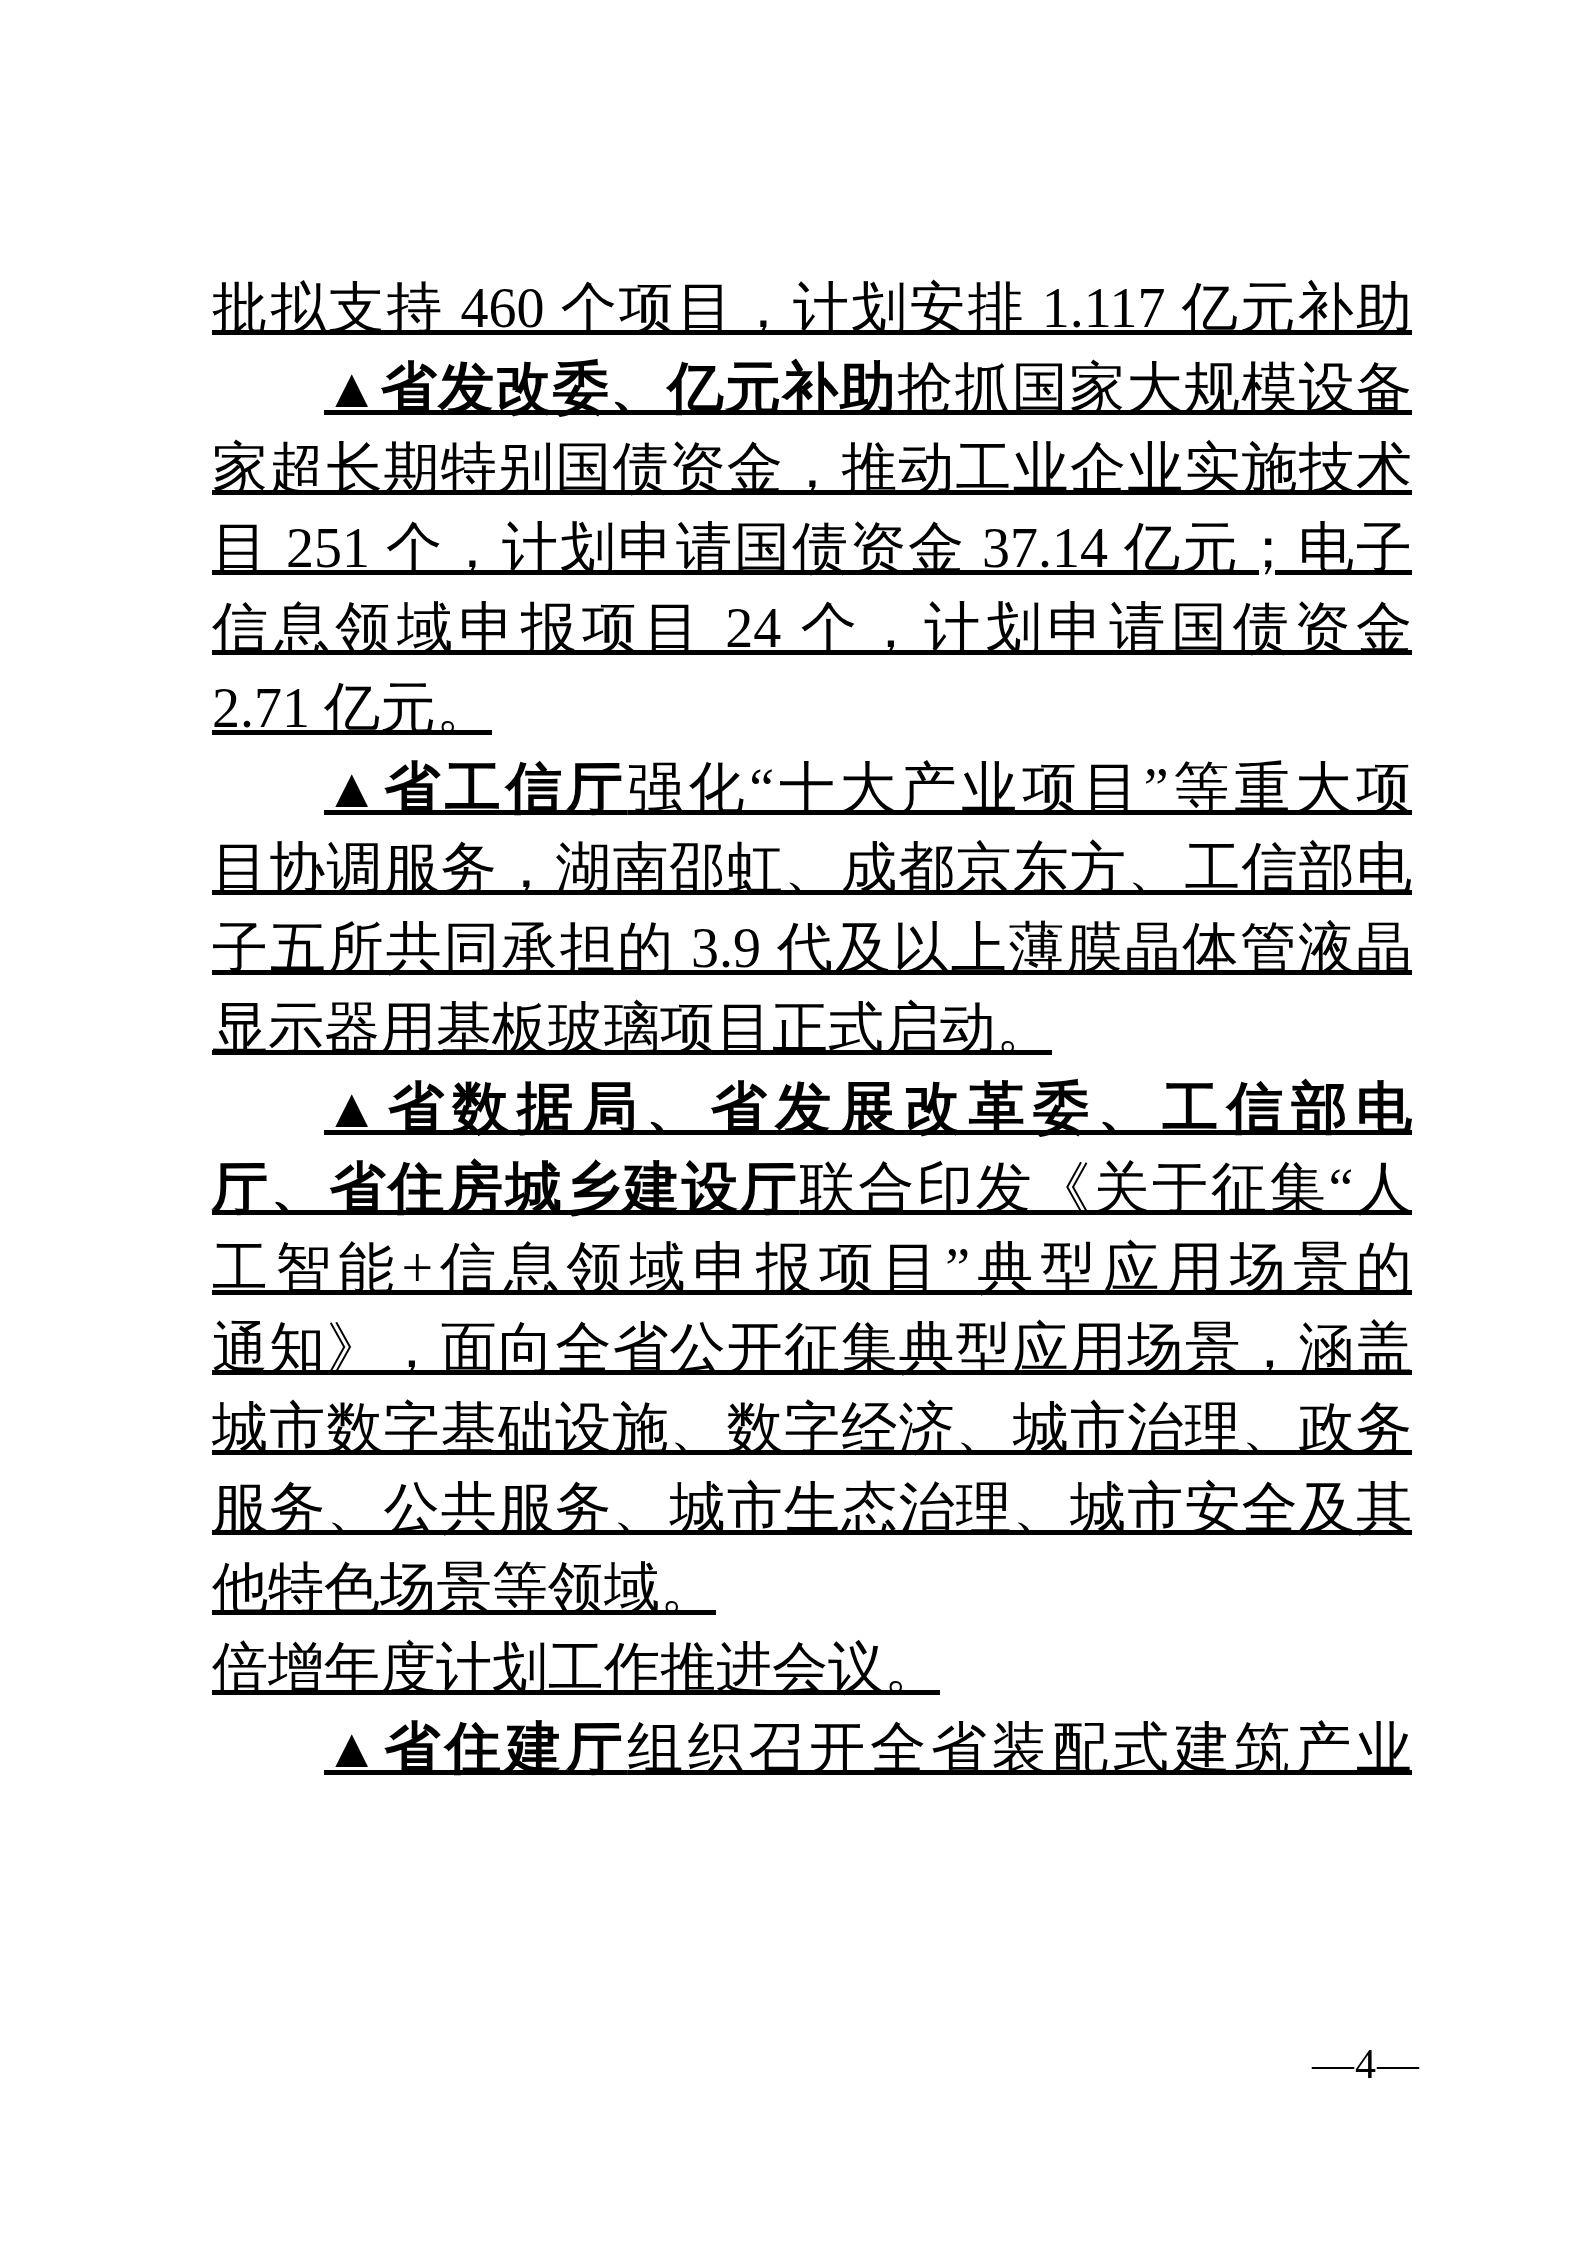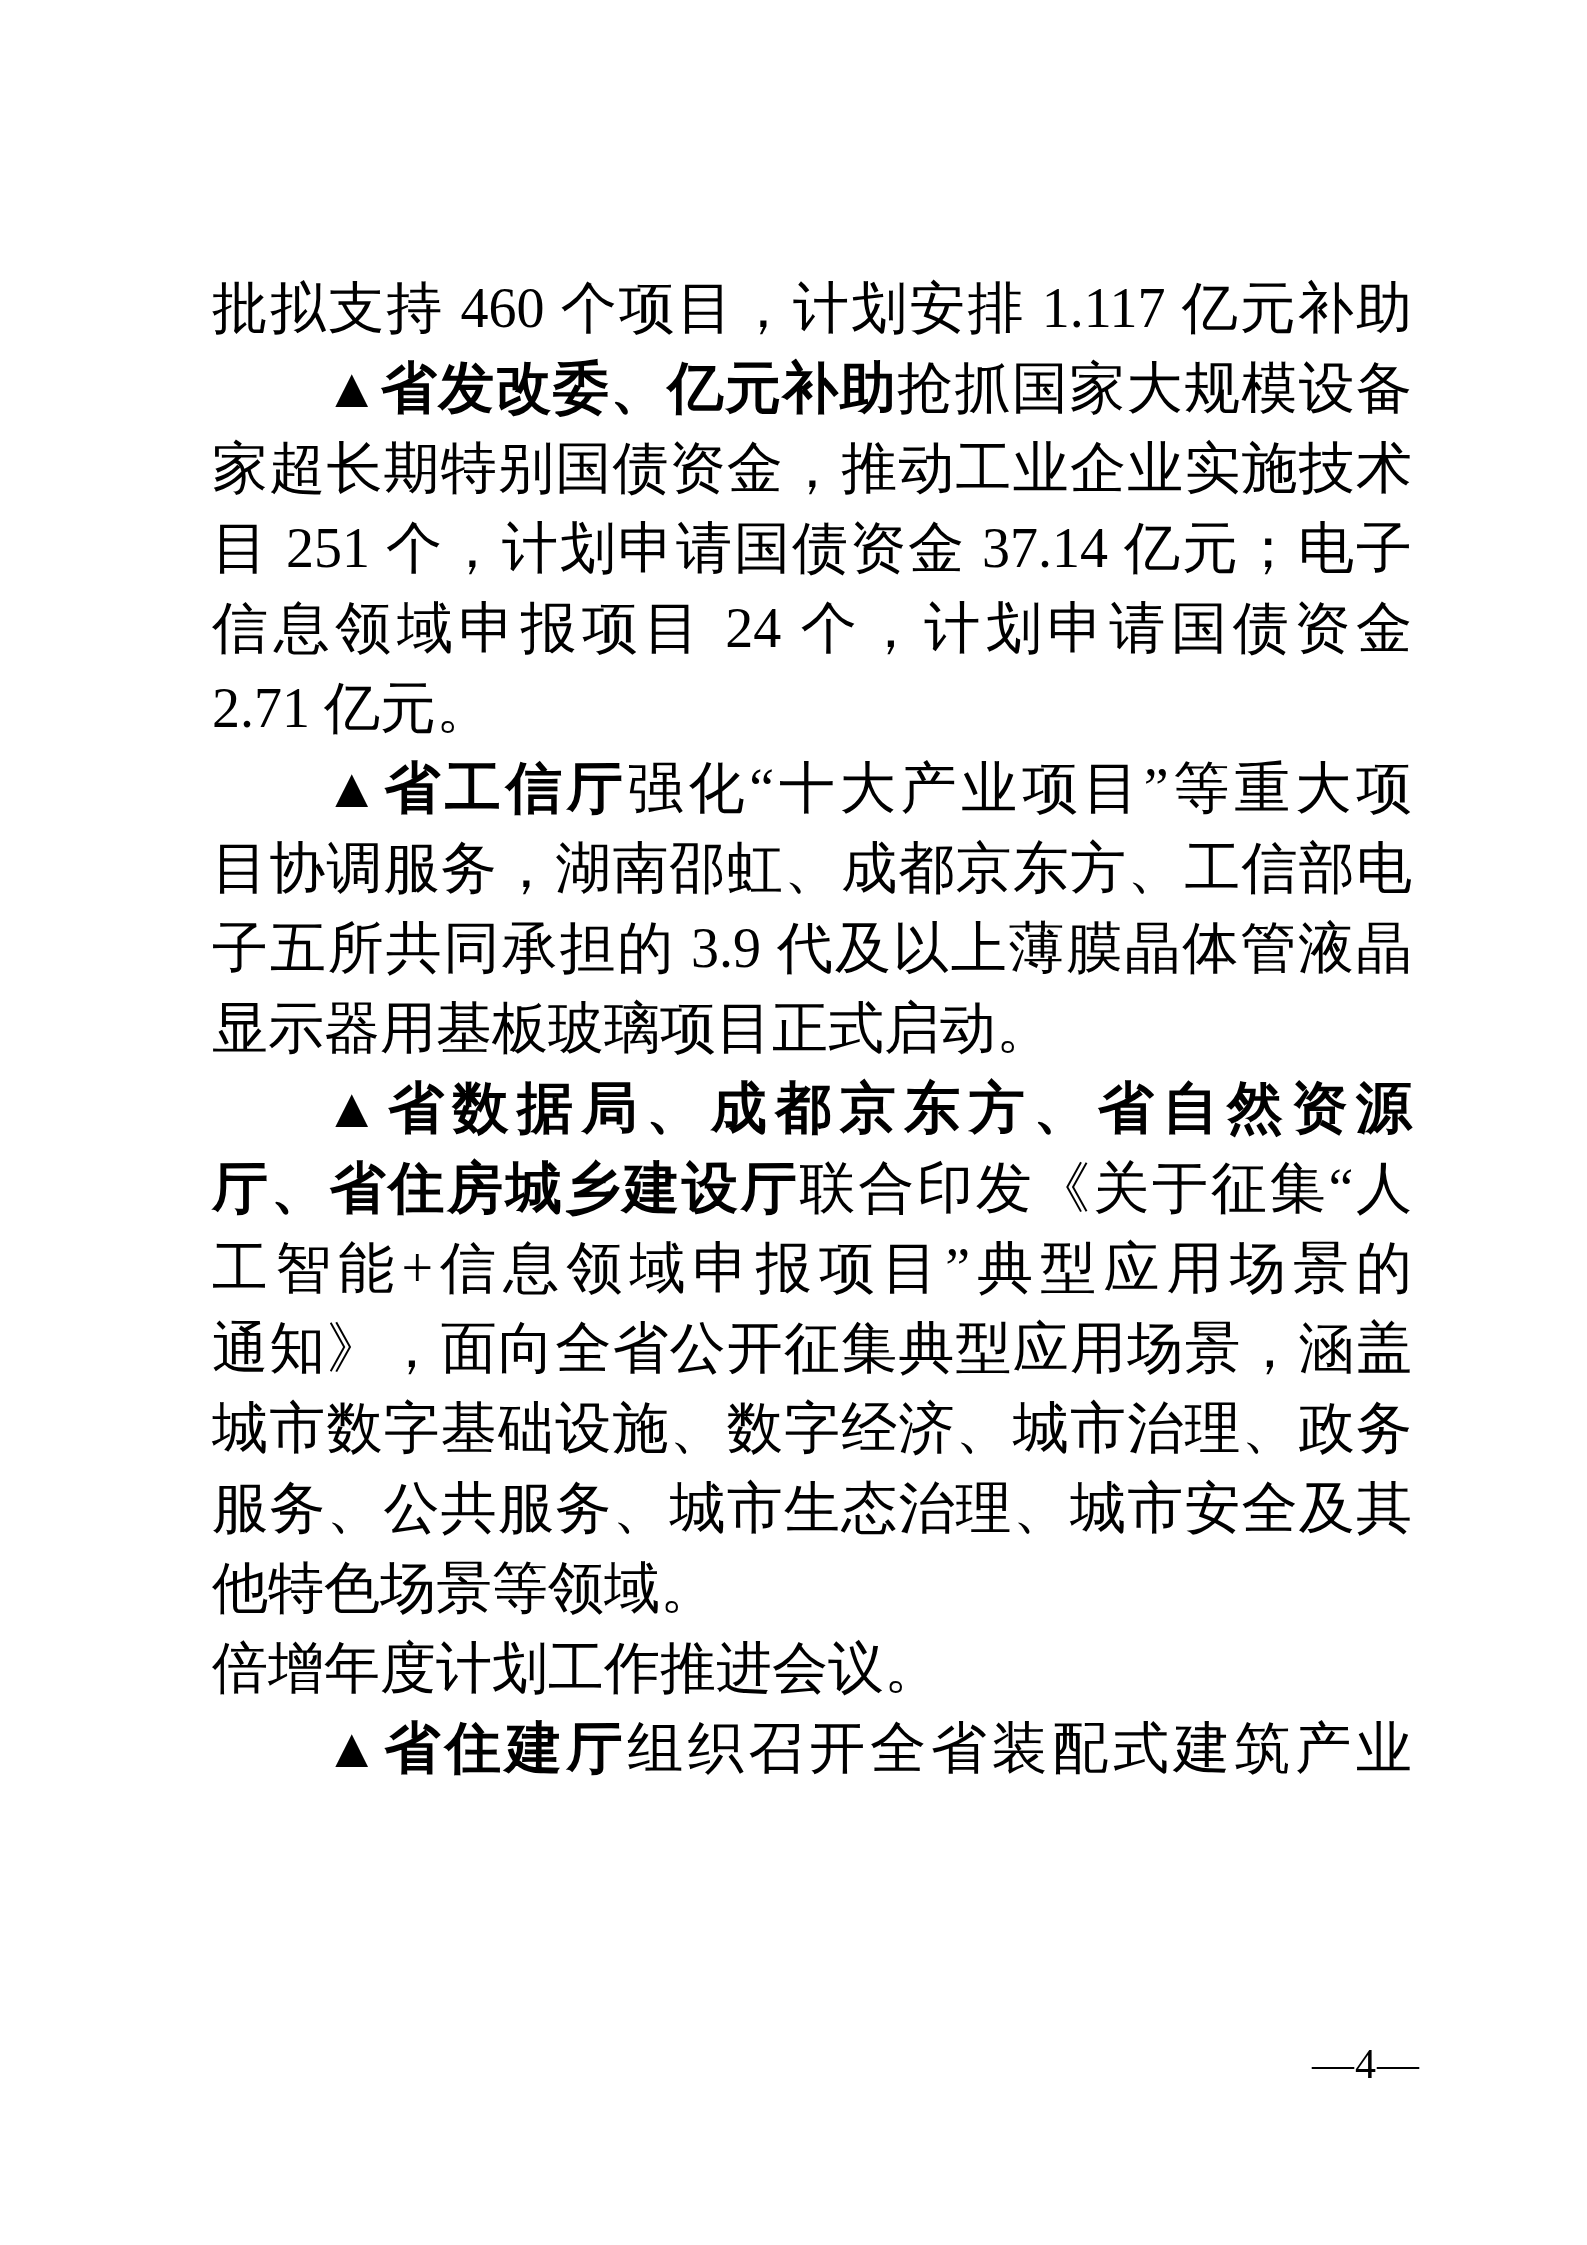--- a/index.html
+++ b/index.html
@@ -25,20 +25,21 @@
   .para {
     margin: 0;
     padding: 0;
   }
   .line {
     height: 80px;
     line-height: 80px;
     font-size: 56px;
     white-space: nowrap;
     text-align: left;
+    text-decoration: underline;
   }
   .line.justify {
     text-align: justify;
     text-align-last: justify;
     text-justify: distribute;
   }
   .line.indent {
     padding-left: 112px;
   }
   .seg { font-weight: normal; }
@@ -70,21 +71,21 @@
         <div class="line justify"><span class="seg">信息领域申报项目 24 个，计划申请国债资金</span></div>
         <div class="line"><span class="seg">2.71 亿元。</span></div>
       </div>
       <div class="para">
         <div class="line justify indent"><span class="seg b">▲省工信厅</span><span class="seg">强化“十大产业项目”等重大项</span></div>
         <div class="line justify"><span class="seg">目协调服务，湖南邵虹、成都京东方、工信部电</span></div>
         <div class="line justify"><span class="seg">子五所共同承担的 3.9 代及以上薄膜晶体管液晶</span></div>
         <div class="line"><span class="seg">显示器用基板玻璃项目正式启动。</span></div>
       </div>
       <div class="para">
-        <div class="line justify indent"><span class="seg b">▲省数据局、成都京东方、省自然资源</span></div>
+        <div class="line justify indent"><span class="seg b">▲省数据局、省发展改革委、工信部电</span></div>
         <div class="line justify"><span class="seg b">厅、省住房城乡建设厅</span><span class="seg">联合印发《关于征集“人</span></div>
         <div class="line justify"><span class="seg">工智能+信息领域申报项目”典型应用场景的</span></div>
         <div class="line justify"><span class="seg">通知》，面向全省公开征集典型应用场景，涵盖</span></div>
         <div class="line justify"><span class="seg">城市数字基础设施、数字经济、城市治理、政务</span></div>
         <div class="line justify"><span class="seg">服务、公共服务、城市生态治理、城市安全及其</span></div>
         <div class="line"><span class="seg">他特色场景等领域。</span></div>
       </div>
       <div class="para">
         <div class="line"><span class="seg">倍增年度计划工作推进会议。</span></div>
         <div class="line justify indent"><span class="seg b">▲省住建厅</span><span class="seg">组织召开全省装配式建筑产业</span></div>

